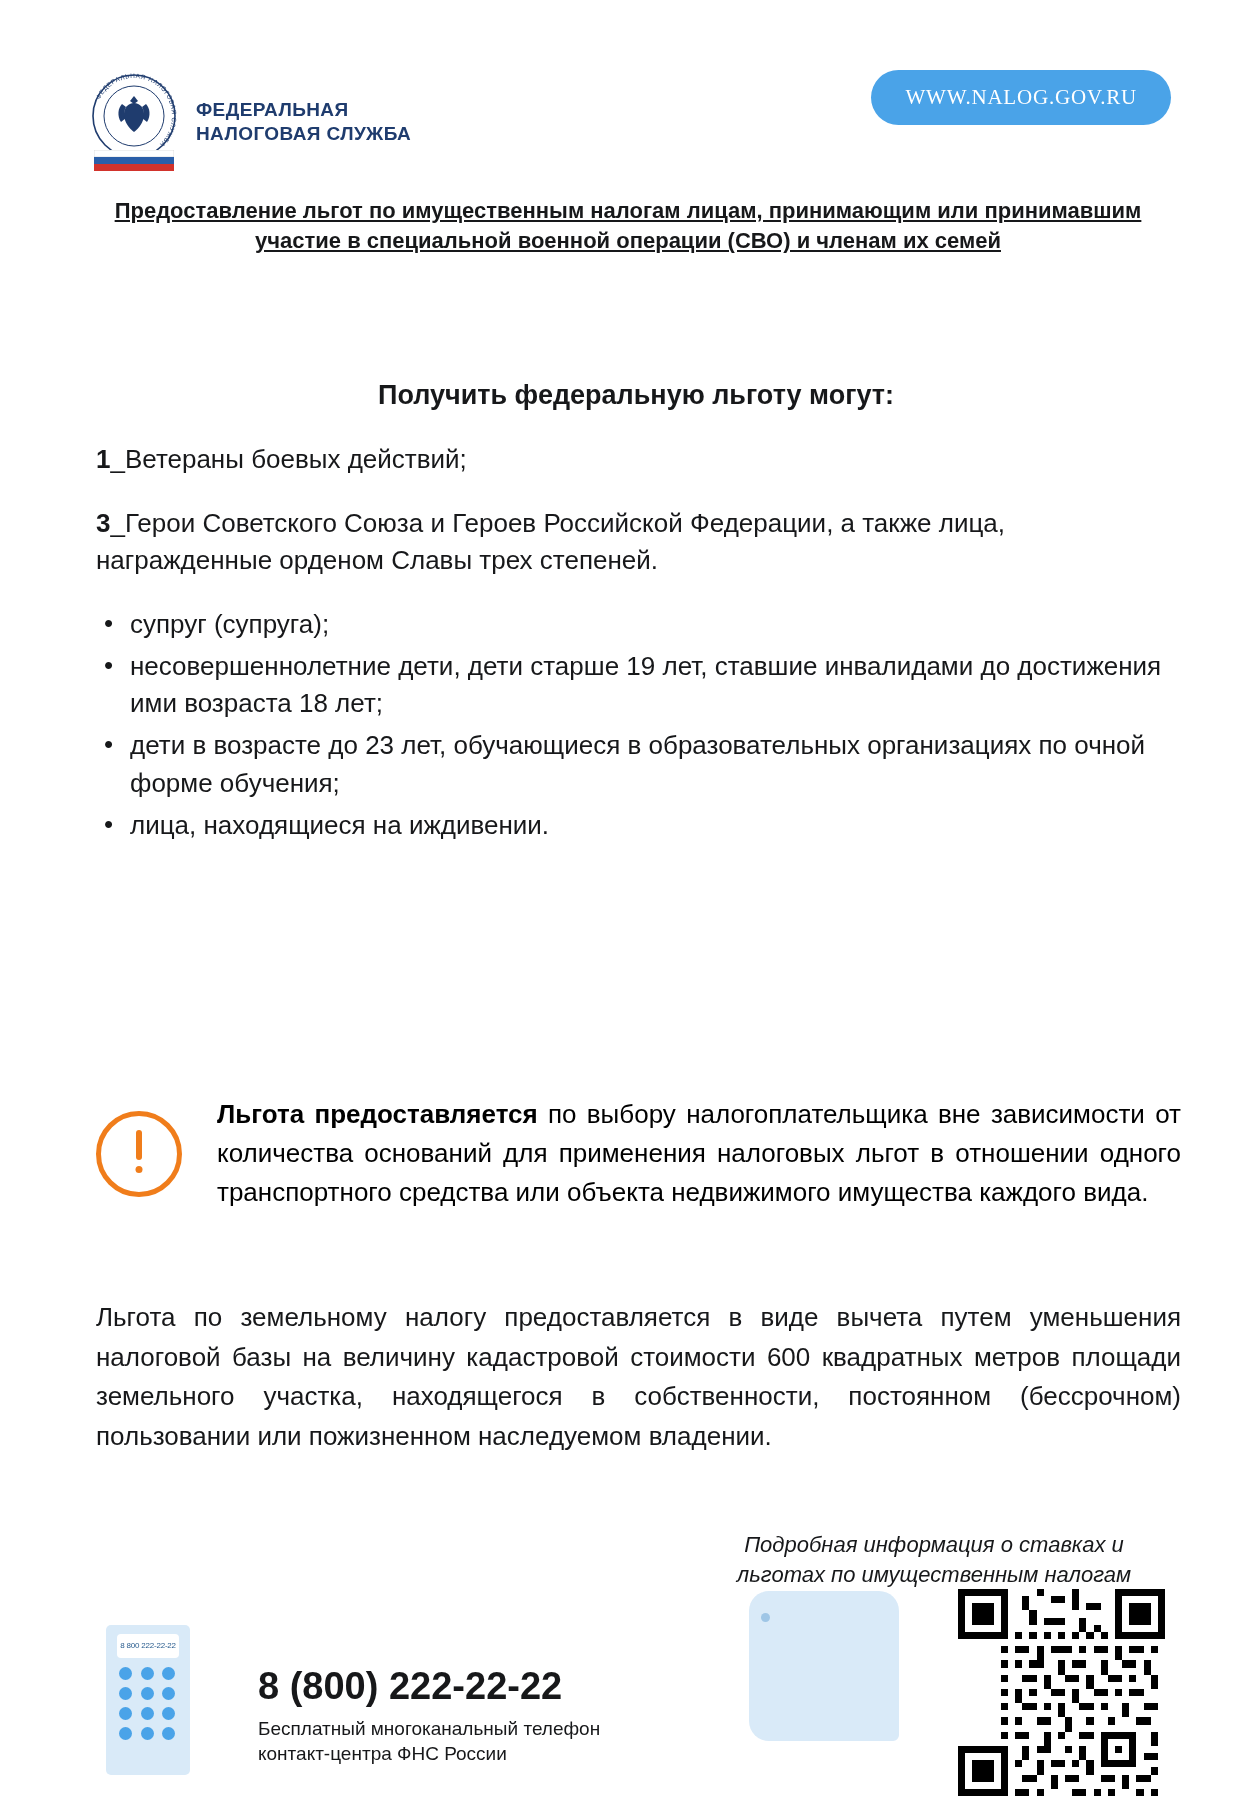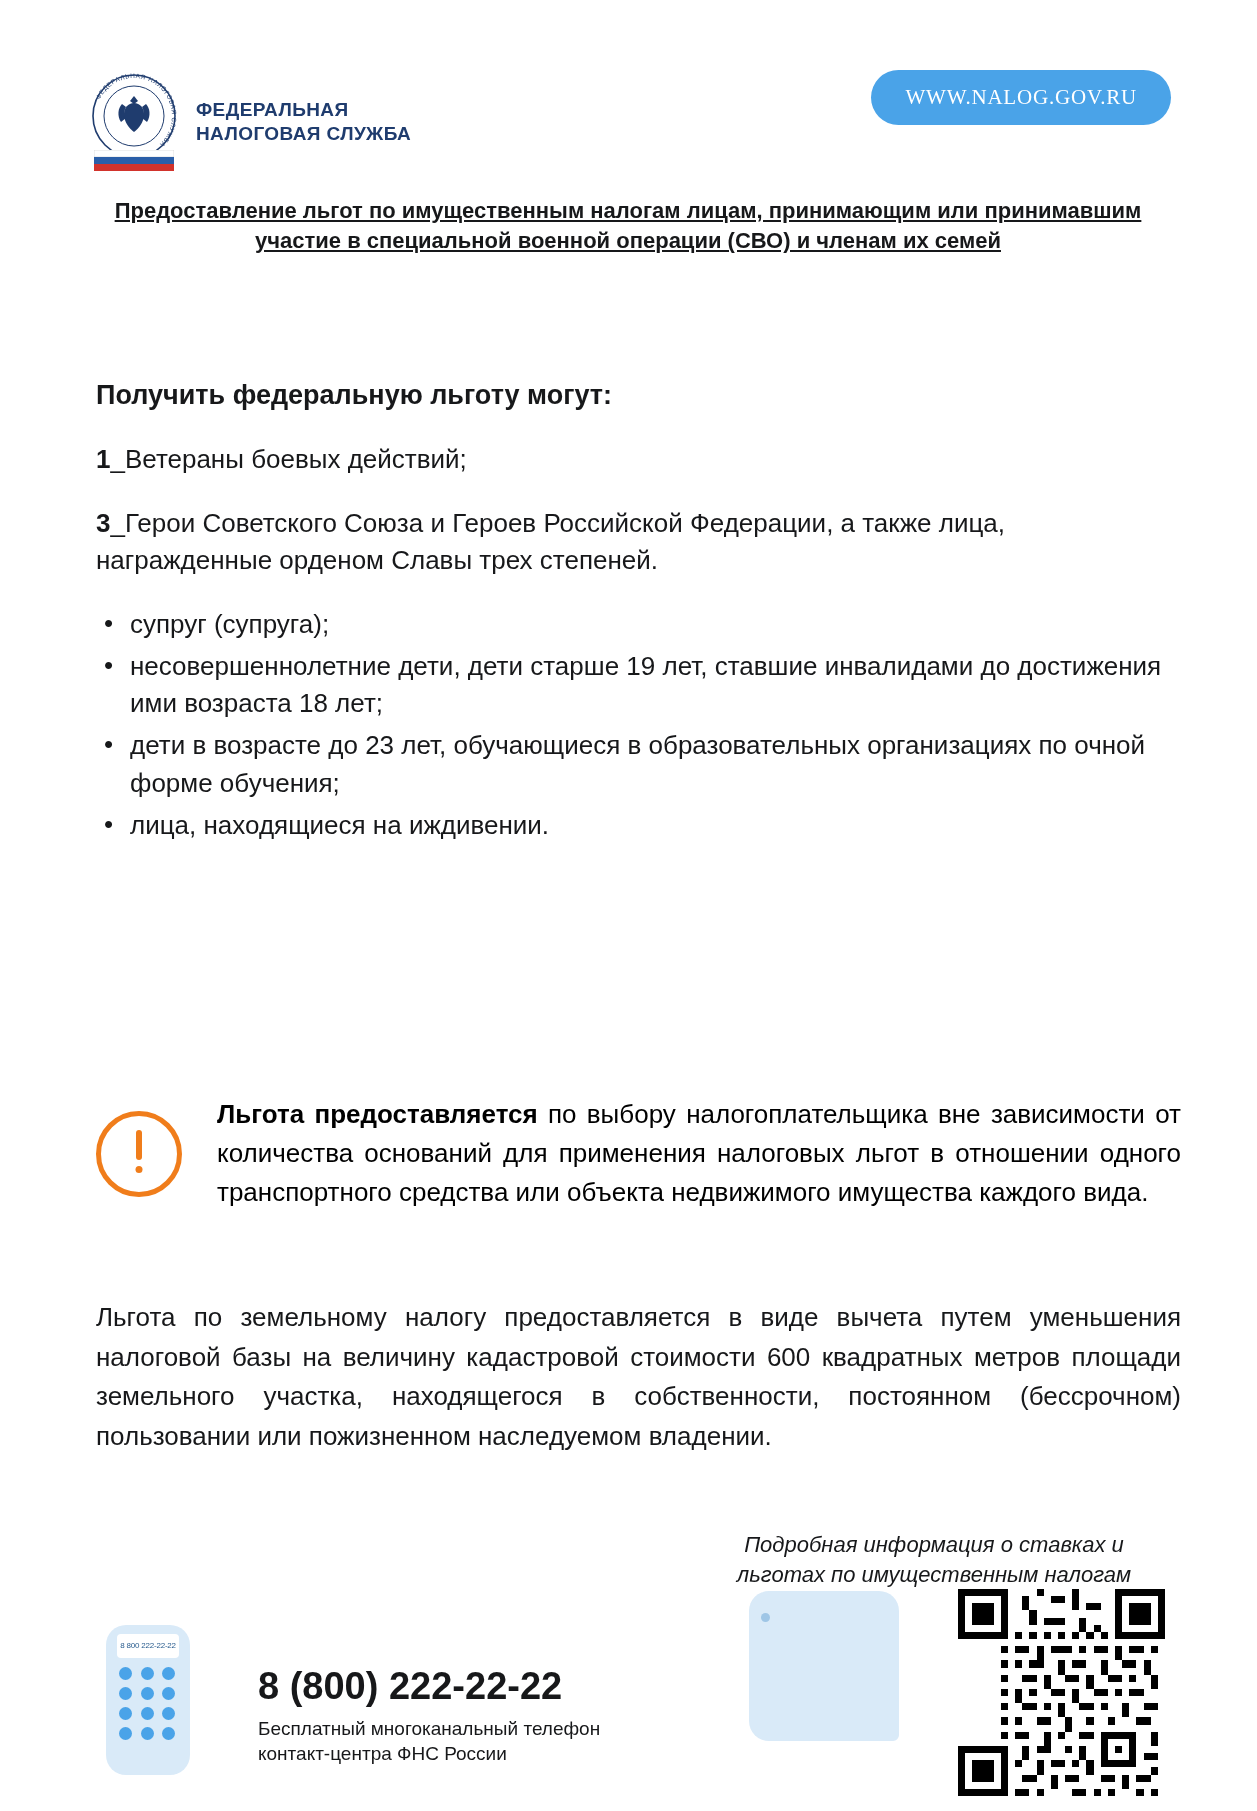--- a/index.html
+++ b/index.html
@@ -97,20 +97,21 @@
     position: absolute;
     left: 78px;
     top: 372px;
     width: 1080px;
     color: #17181a;
   }
   .subhead {
     font-size: 27px;
     font-weight: bold;
     margin: 0 0 30px 0;
+    text-align: center;
   }
   .numbered {
     font-size: 26px;
     line-height: 1.45;
     margin: 0 0 26px 0;
   }
   .numbered .num {
     font-weight: bold;
   }
   .para {
@@ -223,21 +224,21 @@
     width: 100%;
     height: 230px;
   }
   .phone-icon {
     position: absolute;
     left: 88px;
     bottom: 28px;
     width: 84px;
     height: 150px;
     background: #d9eaf8;
-    border-radius: 20px;
+    border-radius: 5px;
   }
   .phone-icon .scr {
     position: absolute;
     left: 11px;
     top: 9px;
     width: 62px;
     height: 24px;
     background: #ffffff;
     border-radius: 4px;
     font-size: 8px;

